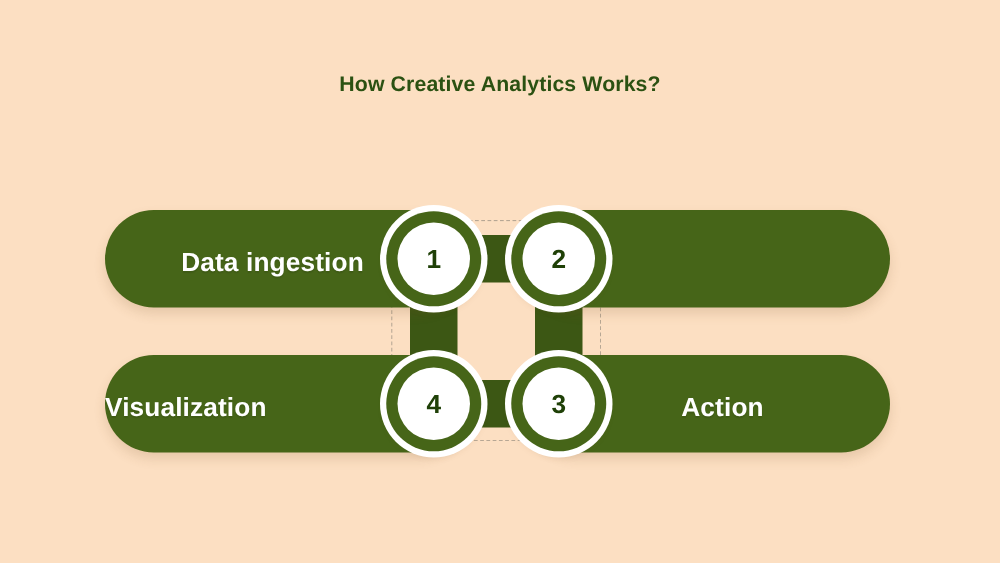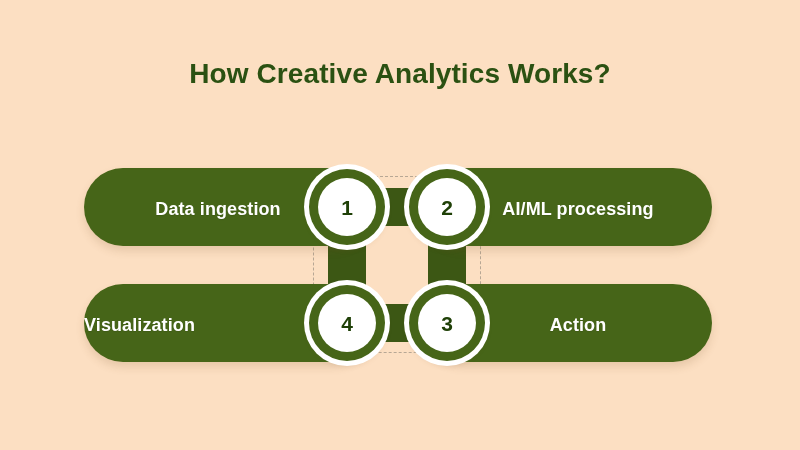--- a/index.html
+++ b/index.html
@@ -21,21 +21,21 @@
     overflow: hidden;
   }
 
   
   #title {
     position: absolute;
     left: 0;
     top: 58px;
     width: 800px;
     text-align: center;
-    font-size: 28px;
+    font-size: 17px;
     font-weight: bold;
     letter-spacing: 0.1px;
     color: #2b5112;
   }
 
   
   #stage {
     position: absolute;
     left: 0;
     top: 0;
@@ -61,21 +61,21 @@
   
   .pill {
     position: absolute;
     background: #466518;
     border-radius: 40px;
     box-shadow: 0 5px 9px rgba(120, 80, 40, 0.16);
   }
   .pill-label {
     position: absolute;
     color: #ffffff;
-    font-size: 18px;
+    font-size: 21px;
     font-weight: bold;
     letter-spacing: 0.1px;
     white-space: nowrap;
     text-shadow: 0 1px 1px rgba(0,0,0,0.10);
   }
 
   #pill-tl { left: 84px;  top: 168px; width: 290px; height: 78px; }
   #pill-tr { left: 422px; top: 168px; width: 290px; height: 78px; }
   #pill-bl { left: 84px;  top: 284px; width: 290px; height: 78px; }
   #pill-br { left: 422px; top: 284px; width: 290px; height: 78px; }
@@ -148,21 +148,20 @@
     <div id="conn-right" class="connector"></div>
     <div id="conn-top" class="connector"></div>
     <div id="conn-bottom" class="connector"></div>
 
     <div id="pill-tl" class="pill"></div>
     <div id="pill-tr" class="pill"></div>
     <div id="pill-bl" class="pill"></div>
     <div id="pill-br" class="pill"></div>
 
     <div id="label-tl" class="pill-label">Data ingestion</div>
-    <div id="label-tr" class="pill-label">AI/ML processing</div>
     <div id="label-bl" class="pill-label">Visualization</div>
     <div id="label-br" class="pill-label">Action</div>
 
     <div id="node-1" class="node">
       <div class="node-inner">
         <span class="node-num">1</span>
       </div>
     </div>
 
     <div id="node-2" class="node">

